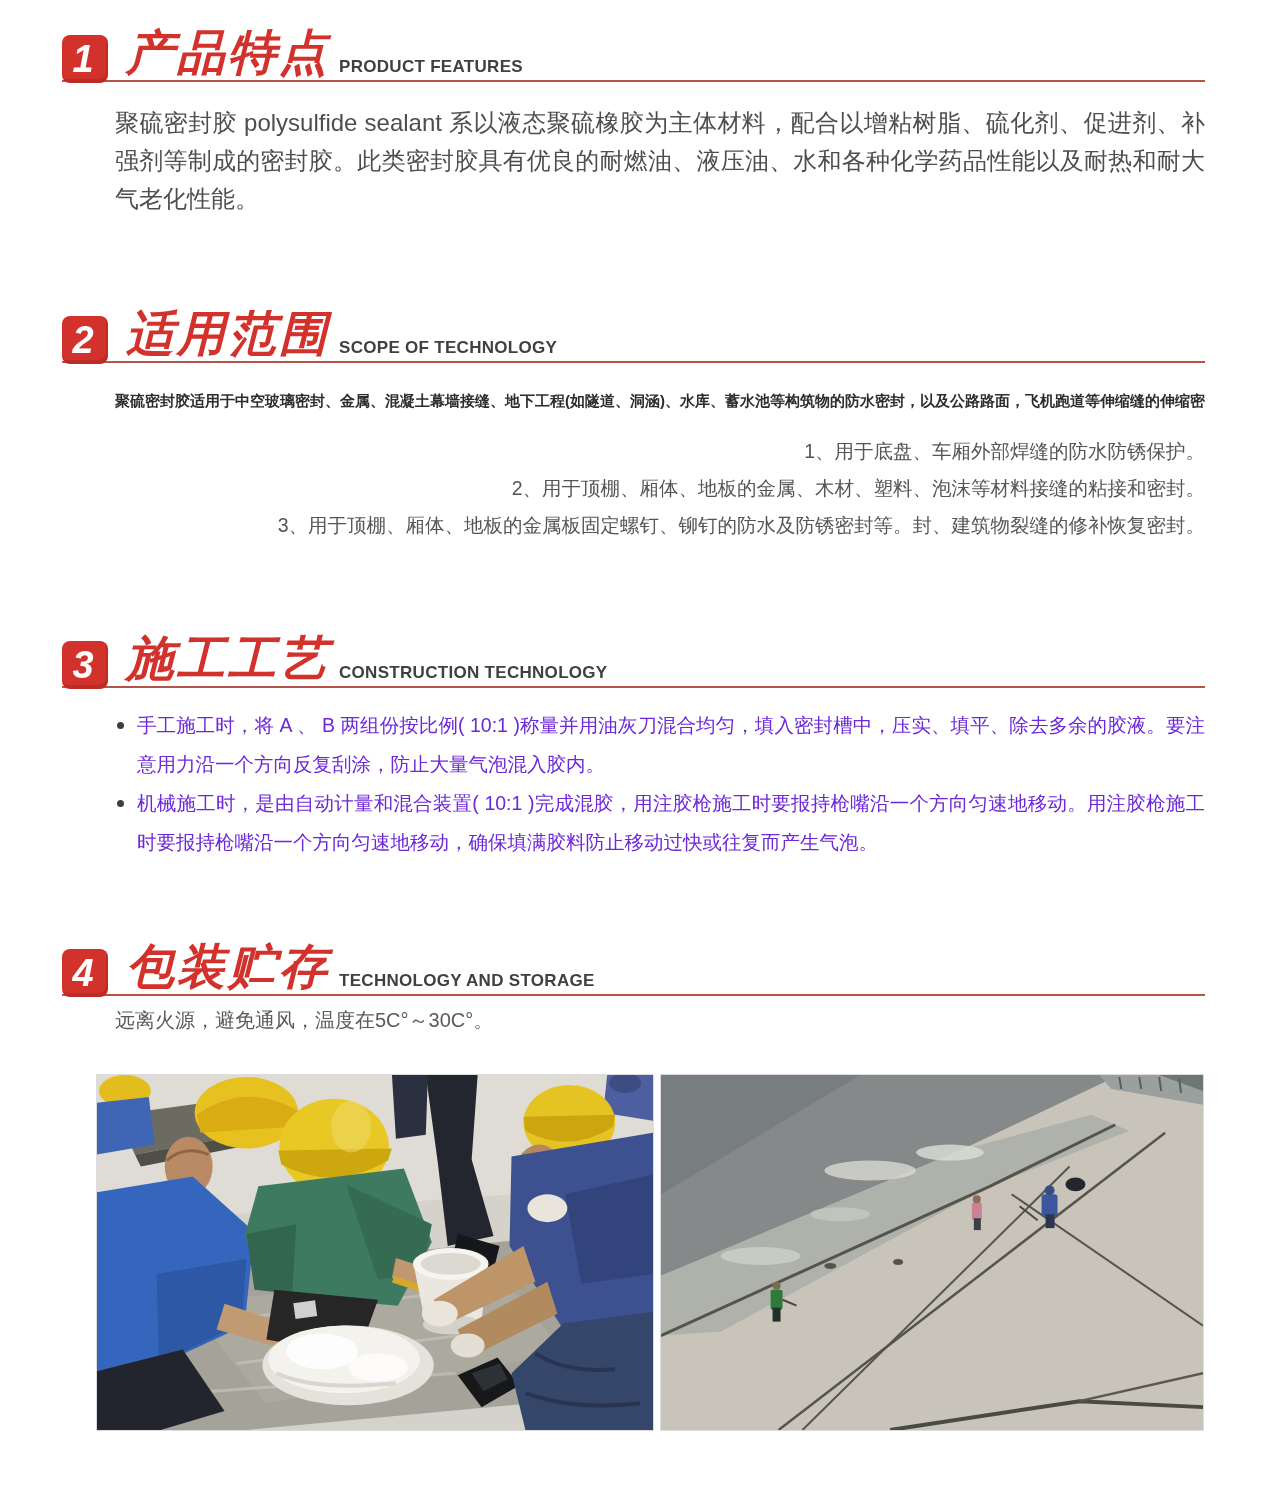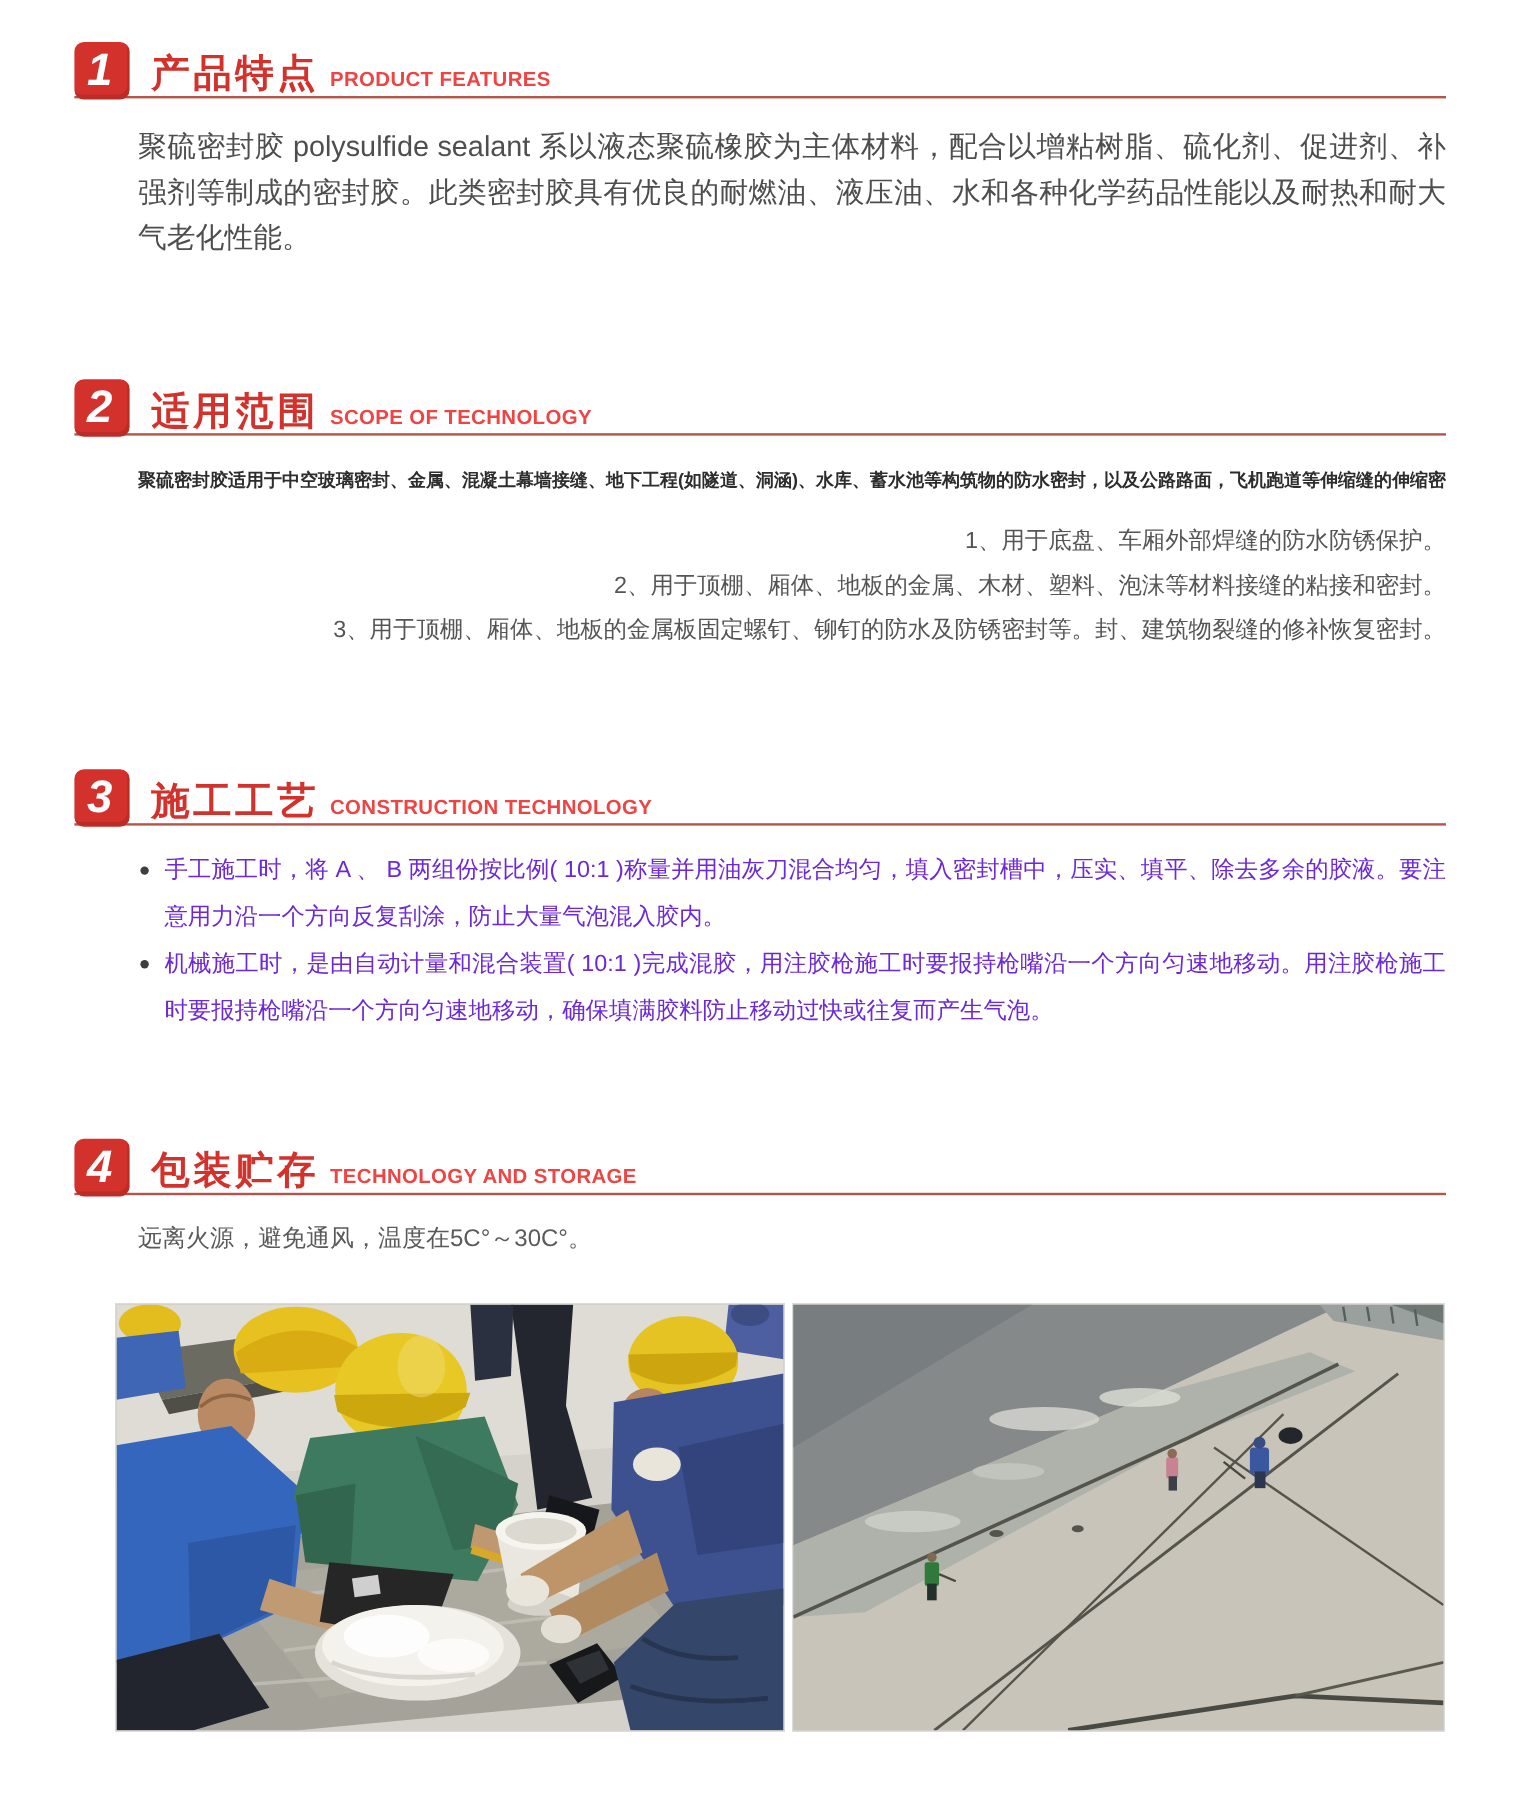--- a/index.html
+++ b/index.html
@@ -22,26 +22,27 @@
   .badge {
     width: 46px; height: 48px; flex: none;
     background: #d2312c; border-radius: 8px;
     color: #ffffff; font-size: 38px; font-weight: 700; font-style: italic;
     display: flex; align-items: center; justify-content: center;
     transform: translateY(3px);
     box-shadow: inset -2px -4px 0 rgba(0,0,0,0.10);
     padding-right: 4px;
   }
   .title-zh {
-    font-size: 32px; font-weight: 700; color: #d2312c;
+    font-size: 48px; font-weight: 700; color: #d2312c;
     margin-left: 18px; line-height: 1; letter-spacing: 3px; padding-bottom: 3px;
     white-space: nowrap;
+    font-style: italic;
   }
   .title-en {
-    font-size: 17px; font-weight: 700; color: #ef4444;
+    font-size: 17px; font-weight: 700; color: #404040;
     margin-left: 9px; line-height: 1; padding-bottom: 5px; letter-spacing: 0.3px;
     white-space: nowrap;
   }
 
   
   .body-text {
     margin: 22px 0 0 53px; font-size: 24px; line-height: 38px; color: #4e4e4e;
     text-align: justify;
   }
   .lead-text {
@@ -49,21 +50,21 @@
     font-weight: 700; text-align: justify;
   }
   .app-list { margin: 12px 0 0 53px; }
   .app-item { font-size: 19.5px; line-height: 37px; color: #555555; text-align: right; }
   .bullets { margin: 18px 0 0 53px; }
   .bullet-item { display: flex; font-size: 19.5px; line-height: 39px; color: #6d28d9; text-align: justify; }
   .bullet-dot {
     width: 7px; height: 7px; border-radius: 50%; background: #3e3e3e;
     margin: 16px 13px 0 2px; flex: none;
   }
-  .storage-text { margin: 22px 0 0 53px; font-size: 20px; line-height: 28px; color: #5a5a5a; }
+  .storage-text { margin: 10px 0 0 53px; font-size: 20px; line-height: 28px; color: #5a5a5a; }
 
   .sec-2 { margin-top: 95px; }
   .sec-3 { margin-top: 94px; }
   .sec-4 { margin-top: 84px; }
 
   
   .photos { display: flex; gap: 6px; margin: 40px 0 0 34px; width: 1108px; height: 357px; }
   .photo { flex: none; border: 1px solid #dcdcdc; overflow: hidden; background: #c9c6bd; }
   .photo-left  { width: 558px; }
   .photo-right { width: 544px; }

